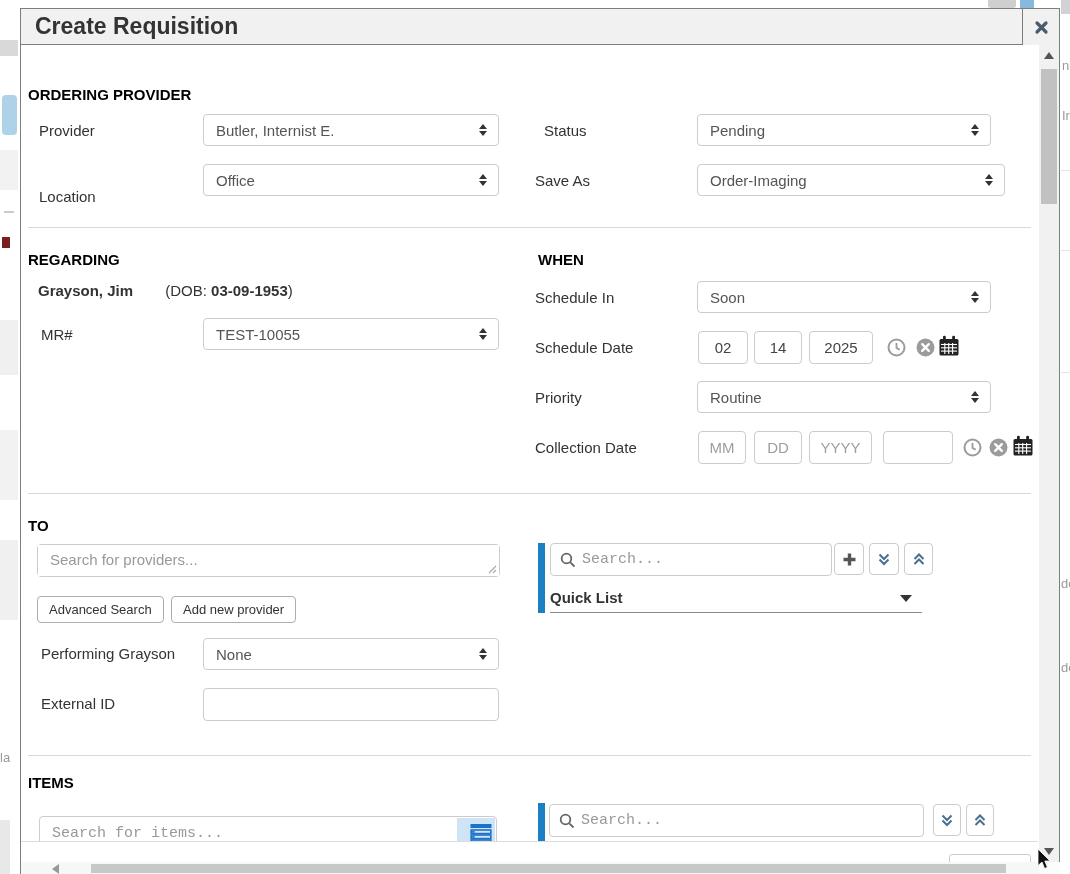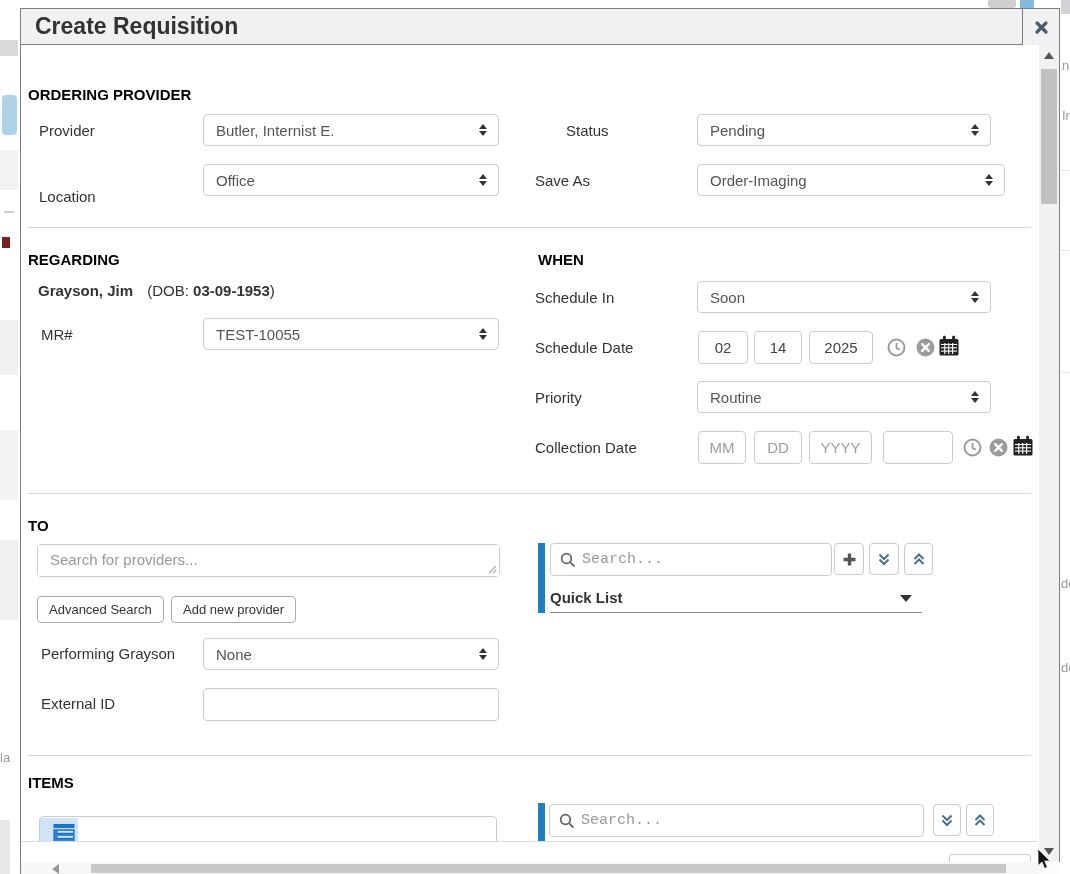--- a/index.html
+++ b/index.html
@@ -138,21 +138,21 @@
       <div class="heading" style="left:7px;top:40px;">ORDERING PROVIDER</div>
 
       <div class="lbl" style="left:18px;top:77px;">Provider</div>
       <div class="sel" style="left:182px;top:68px;width:296px;">
         <span class="sel-text">Butler, Internist E.</span>
         <span class="caret">
             <i class="tup"></i>
             <i class="tdn"></i>
           </span>
       </div>
-      <div class="lbl" style="left:545px;top:77px;">Status</div>
+      <div class="lbl" style="left:523px;top:77px;">Status</div>
       <div class="sel" style="left:676px;top:68px;width:294px;">
         <span class="sel-text">Pending</span>
         <span class="caret">
             <i class="tup"></i>
             <i class="tdn"></i>
           </span>
       </div>
 
       <div class="lbl" style="left:18px;top:127px;margin-top:16px;">Location</div>
       <div class="sel" style="left:182px;top:118px;width:296px;">
@@ -169,21 +169,21 @@
             <i class="tup"></i>
             <i class="tdn"></i>
           </span>
       </div>
 
       <div class="hr" style="top:181px;"></div>
 
       <div class="heading" style="left:7px;top:205px;">REGARDING</div>
       <div class="lbl" style="left:17px;top:237px;">
         <span style="font-weight:bold;">Grayson, Jim</span>
-        <span style="margin-left:10px;">(DOB: </span><span style="font-weight:bold;">03-09-1953</span><span>)</span>
+        <span style="margin-left:28px;">(DOB: </span><span style="font-weight:bold;">03-09-1953</span><span>)</span>
       </div>
       <div class="lbl" style="left:20px;top:281px;">MR#</div>
       <div class="sel" style="left:182px;top:272px;width:296px;">
         <span class="sel-text">TEST-10055</span>
         <span class="caret">
             <i class="tup"></i>
             <i class="tdn"></i>
           </span>
       </div>
 
@@ -324,20 +324,21 @@
       <div style="position:absolute;left:529px;top:540px;width:372px;height:27px;border-bottom:1px solid #888;">
         <span style="position:absolute;left:0;top:3px;font-size:15px;font-weight:bold;color:#333;">Quick List</span>
         <span class="quick-caret" style="position:absolute;right:10px;top:9px;"></span>
       </div>
 
       <div class="hr" style="top:709px;"></div>
 
       <div class="heading" style="left:7px;top:728px;">ITEMS</div>
 
       <div class="searchbox" style="left:18px;top:770px;width:458px;height:34px;">
+        <input style="padding-left: 12px;" placeholder="Search for items...">
         <span style="flex:none;width:38px;height:30px;background:#cfe4f7;display:flex;align-items:center;justify-content:center;margin-right:1px;">
           <svg width="24" height="22" viewBox="0 0 24 22">
             <rect x="1.5" y="2" width="21" height="4" fill="#1a73c8"></rect>
             <g fill="none" stroke="#1a73c8" stroke-width="1.6">
               <rect x="2.2" y="8" width="19.6" height="3.6"></rect>
               <rect x="2.2" y="13" width="19.6" height="3.6"></rect>
               <rect x="2.2" y="18" width="19.6" height="3.6"></rect>
             </g>
             <g fill="#1a73c8">
               <rect x="3.2" y="8.8" width="2.4" height="2"></rect>

